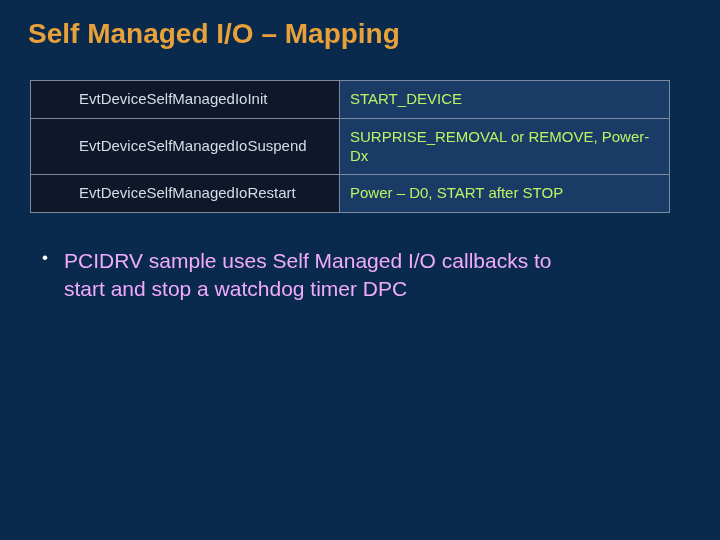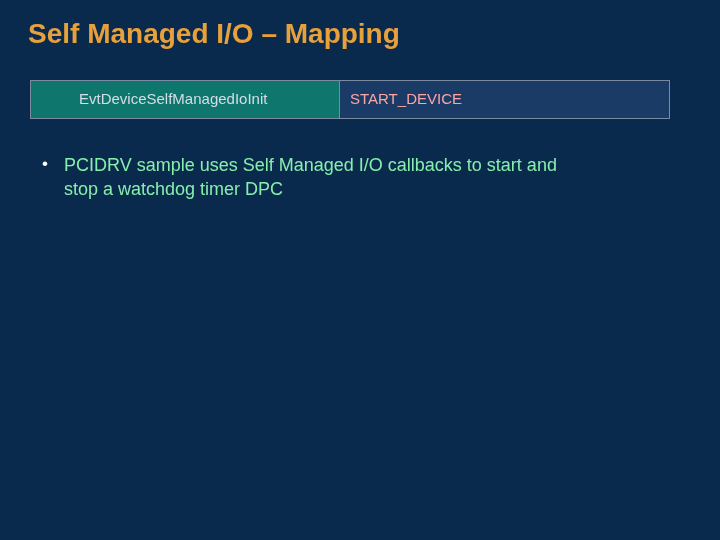--- a/index.html
+++ b/index.html
@@ -31,40 +31,40 @@
     margin-left: 2px;
   }
   table.mapping td {
     border: 1px solid #7a8aa0;
     padding: 9px 10px;
     vertical-align: middle;
     font-size: 15px;
     line-height: 1.25;
   }
   table.mapping td.callback {
-    background: #0f766e;
+    background: #0f172a;
     color: #d6dde6;
     width: 250px;
     padding-left: 48px;
   }
   table.mapping td.mapping {
     background: #1a3b66;
-    color: #fca5a5;
+    color: #bef264;
   }
   .bullets {
     margin: 34px 0 0 8px;
     padding: 0;
     list-style: none;
   }
   .bullets li {
     position: relative;
     padding-left: 28px;
-    font-size: 18px;
+    font-size: 21px;
     line-height: 1.35;
-    color: #86efac;
+    color: #f0abfc;
     max-width: 620px;
   }
   .bullets li::before {
     content: "•";
     position: absolute;
     left: 6px;
     top: 0;
     font-size: 17px;
     color: #ffffff;
   }
@@ -75,20 +75,28 @@
 <div class="slide">
 
   <h1 class="title">Self Managed I/O – Mapping</h1>
 
   <table class="mapping">
     <tbody>
       <tr>
         <td class="callback">EvtDeviceSelfManagedIoInit</td>
         <td class="mapping">START_DEVICE</td>
       </tr>
+      <tr>
+        <td class="callback">EvtDeviceSelfManagedIoSuspend</td>
+        <td class="mapping">SURPRISE_REMOVAL or REMOVE, Power-Dx</td>
+      </tr>
+      <tr>
+        <td class="callback">EvtDeviceSelfManagedIoRestart</td>
+        <td class="mapping">Power – D0, START after STOP</td>
+      </tr>
     </tbody>
   </table>
 
   <ul class="bullets">
     <li>PCIDRV sample uses Self Managed I/O callbacks to start and stop a watchdog timer DPC</li>
   </ul>
 
 </div>
 
 </body></html>

